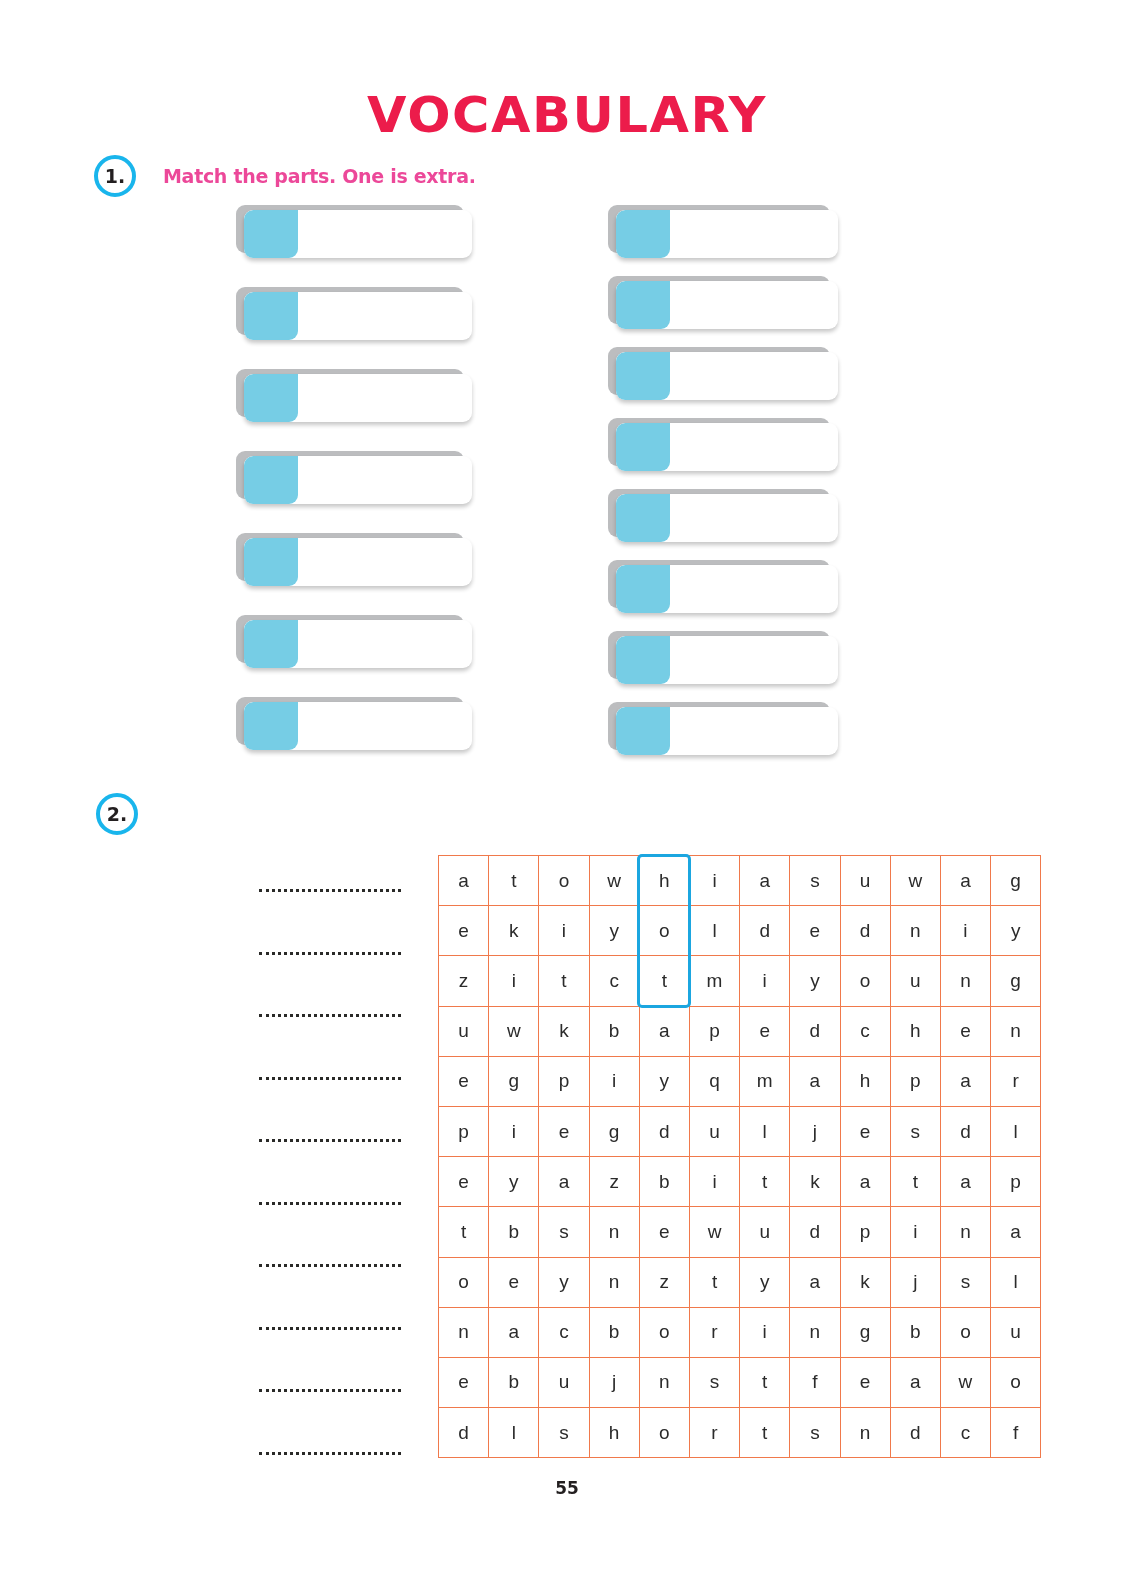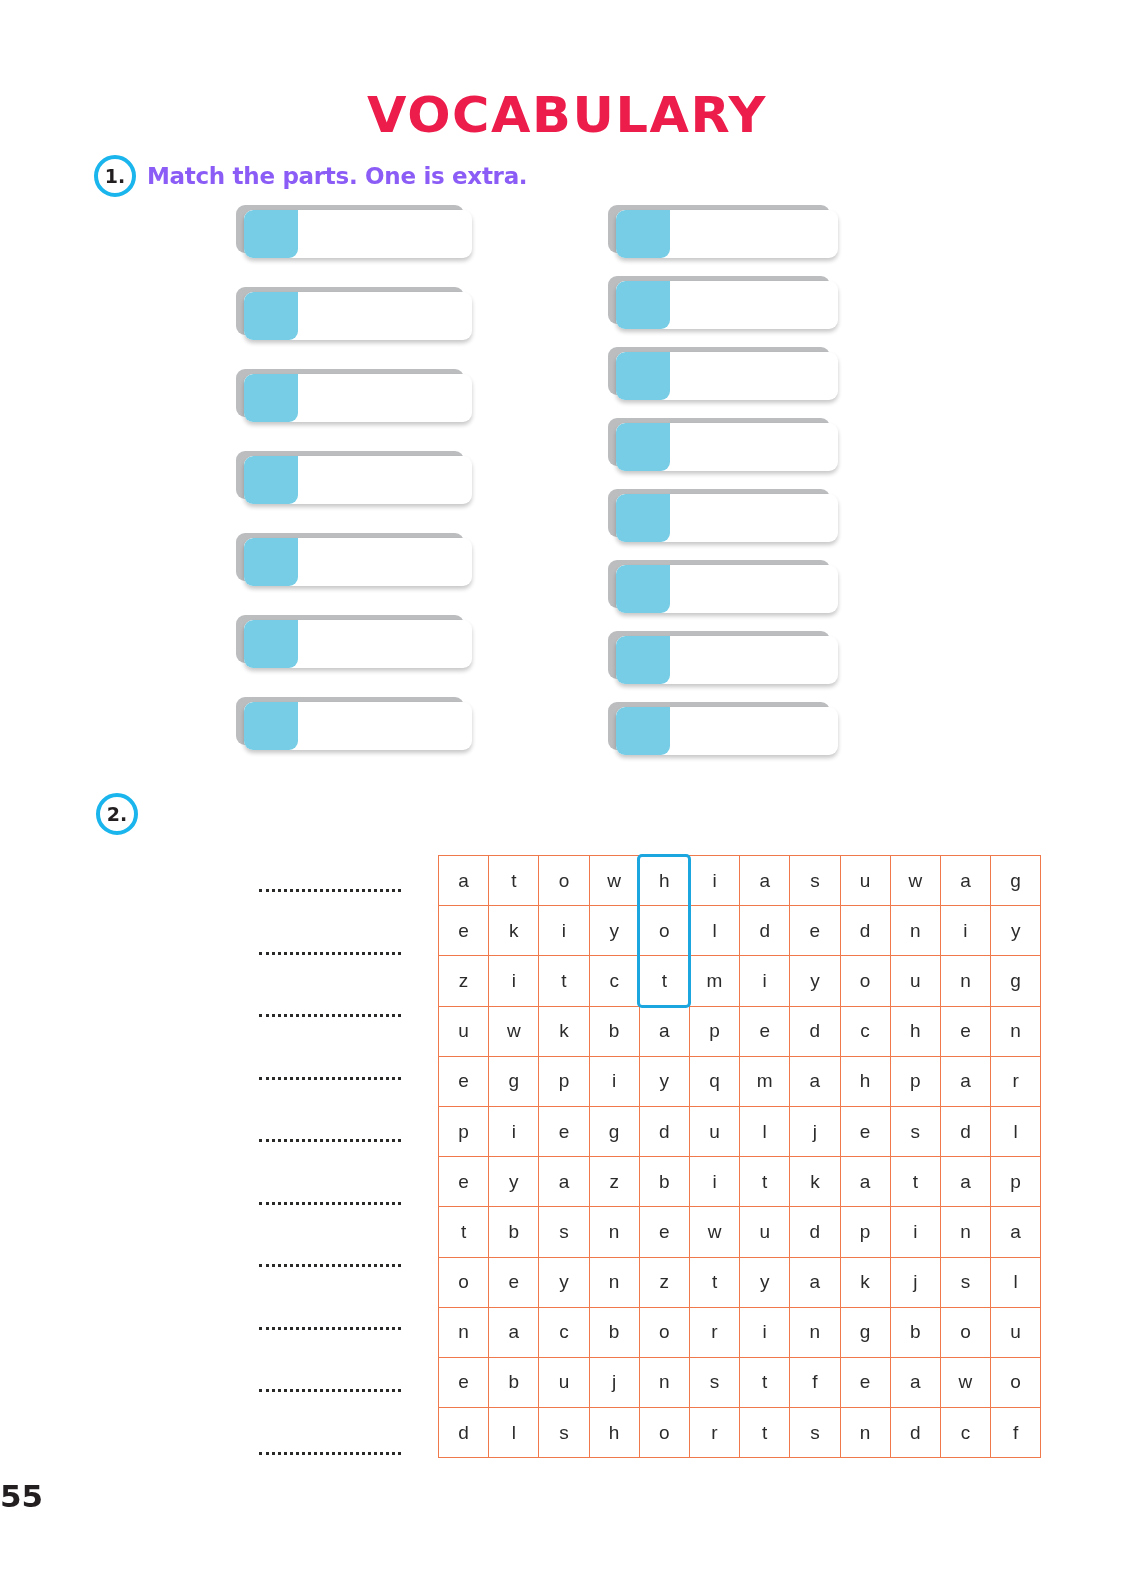--- a/index.html
+++ b/index.html
@@ -50,24 +50,25 @@
     font-family: "DejaVu Sans", sans-serif;
     font-weight: bold;
     font-size: 19px;
     color: #231f20;
     box-sizing: border-box;
     flex: none;
   }
   .ex-text {
     font-family: "DejaVu Sans", sans-serif;
     font-weight: bold;
-    font-size: 23px;
-    color: #8b5cf6;
+    font-size: 19px;
+    color: #ec4899;
     letter-spacing: -0.3px;
     white-space: nowrap;
+    margin-left: 16px;
   }
 
   #ex1-header { top: 155px; left: 94px; }
   #ex2-header { top: 793px; left: 96px; }
 
   
   .match-col { position: absolute; }
   #col-left  { top: 205px; left: 236px; }
   #col-right { top: 205px; left: 608px; }
 
@@ -200,23 +201,24 @@
     pointer-events: none;
     box-sizing: border-box;
   }
 
   
   #page-number {
     position: absolute;
     top: 1478px;
     left: 0;
     width: 1134px;
-    font-family: "DejaVu Sans", sans-serif;
-    font-weight: bold;
-    font-size: 31px;
+    text-align: center;
+    font-family: "DejaVu Sans", sans-serif;
+    font-weight: bold;
+    font-size: 17px;
     color: #231f20;
   }
 </style>
 </head>
 <body>
 
 <div class="page-title">VOCABULARY</div>
 
 <div class="ex-header" id="ex1-header">
   <div class="ex-num">1.</div>

